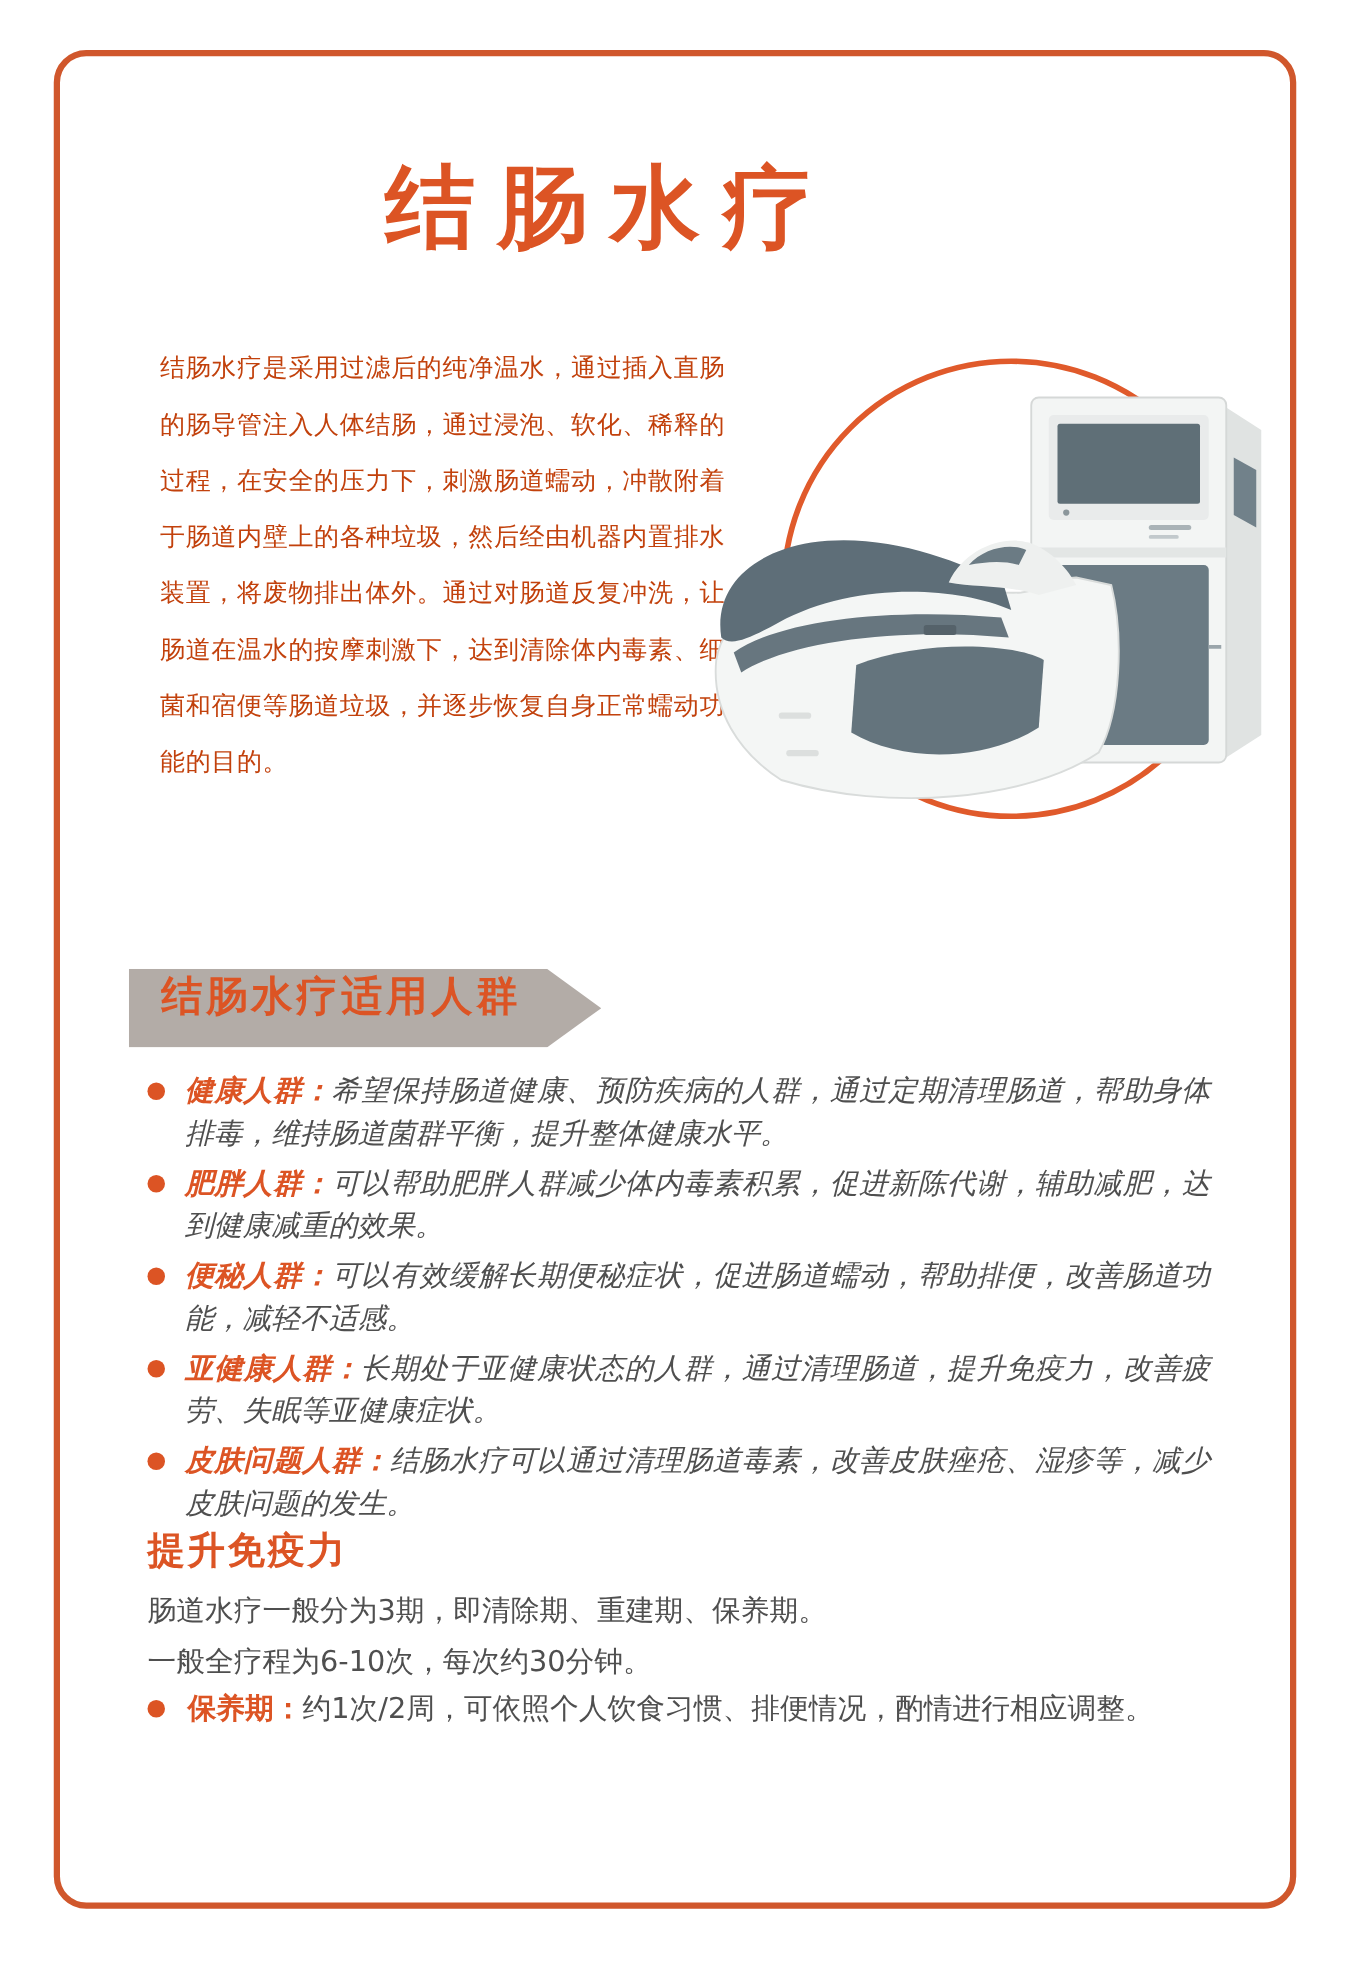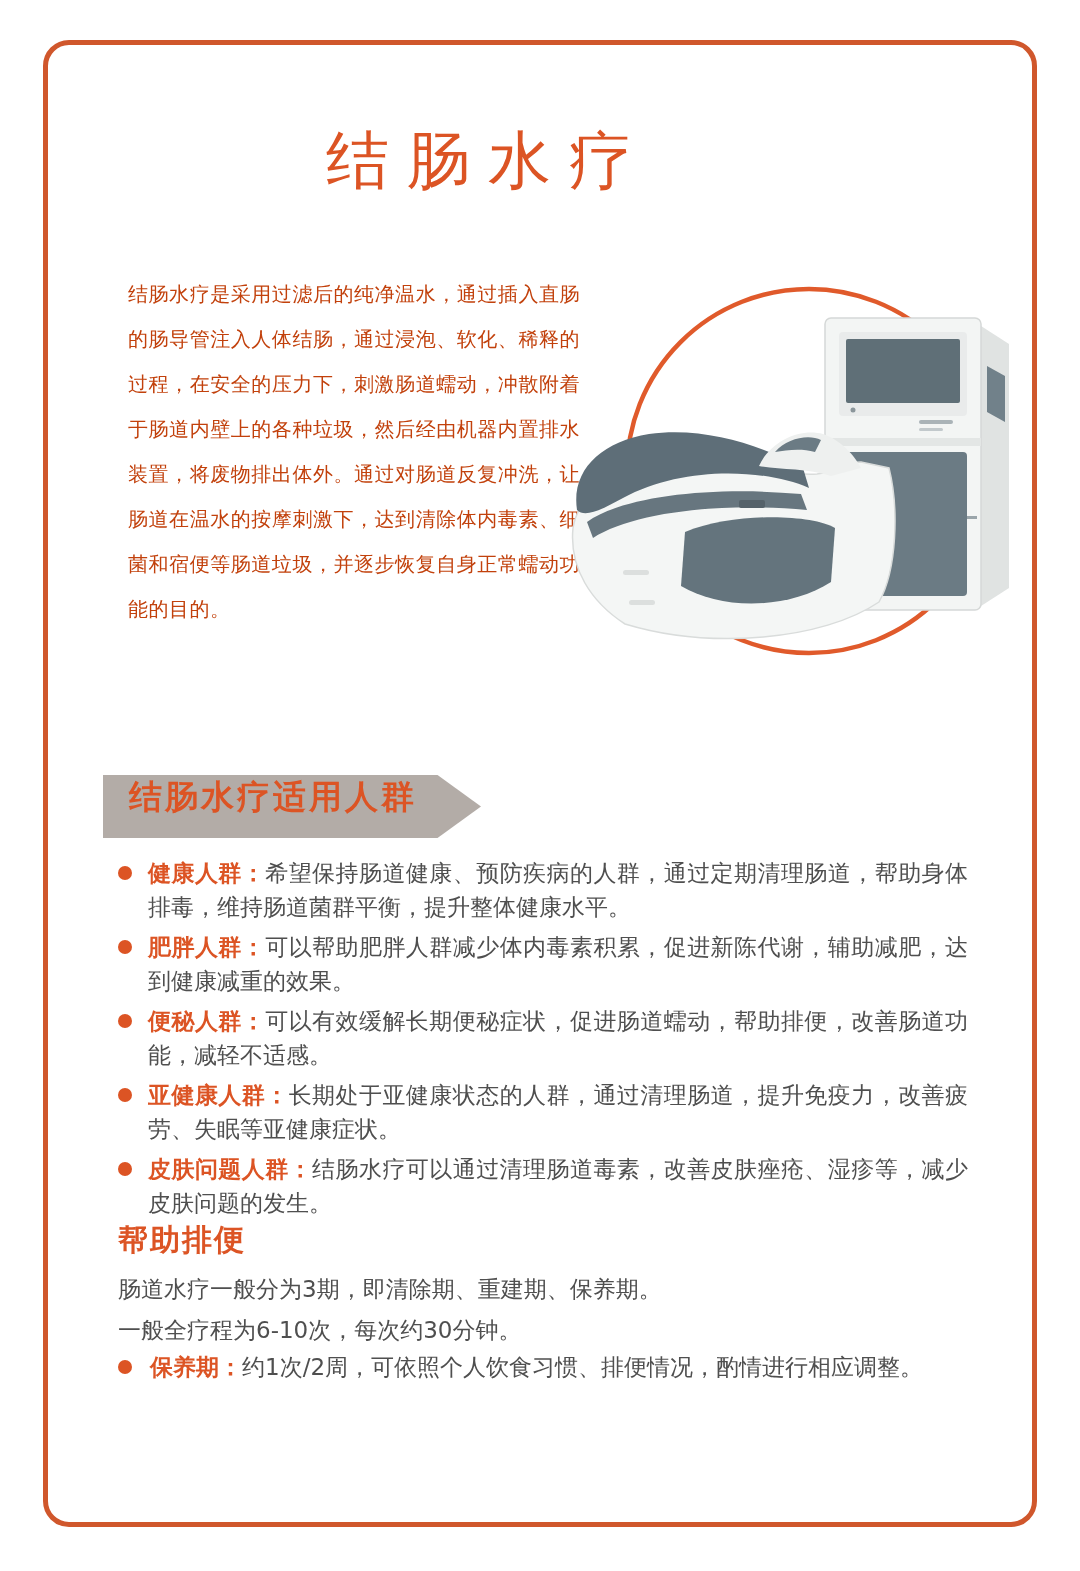--- a/index.html
+++ b/index.html
@@ -18,21 +18,21 @@
     width: 994px; height: 1487px;
     border: 5px solid #d0572c;
     border-radius: 26px;
     background: transparent;
   }
 
   .title {
     position: absolute;
     left: 48px; top: 118px; width: 880px;
     text-align: center;
-    font-size: 63px; font-weight: 400;
+    font-size: 72px; font-weight: 700;
     letter-spacing: 18px;
     color: #dc5424;
   }
 
   .intro {
     position: absolute;
     left: 88px; top: 272px;
     width: 452px;
     font-size: 20px; line-height: 45px;
     color: #c2410c;
@@ -68,20 +68,21 @@
     left: 118px; top: 856px;
     width: 850px;
   }
   .audience-list li {
     position: relative;
     padding-left: 30px;
     font-size: 23px; line-height: 34px;
     color: #4f4f4f;
     margin-bottom: 6px;
     text-align: justify;
+    font-style: italic;
   }
   .dot {
     position: absolute; left: 0; top: 10px;
     width: 14px; height: 14px; border-radius: 50%;
     background: #dc5424;
   }
   .item-label { color: #dc5424; font-weight: 700; }
 
   .course-heading {
     position: absolute;
@@ -173,21 +174,21 @@
     <li>
       <span class="dot"></span>
       <span class="item-label">亚健康人群：</span><span>长期处于亚健康状态的人群，通过清理肠道，提升免疫力，改善疲劳、失眠等亚健康症状。</span>
     </li>
     <li>
       <span class="dot"></span>
       <span class="item-label">皮肤问题人群：</span><span>结肠水疗可以通过清理肠道毒素，改善皮肤痤疮、湿疹等，减少皮肤问题的发生。</span>
     </li>
   </ul>
 
-  <h2 class="course-heading">帮助排便</h2>
+  <h2 class="course-heading">提升免疫力</h2>
 
   <p class="course-line course-intro-1">肠道水疗一般分为3期，即清除期、重建期、保养期。</p>
   <p class="course-line course-intro-2">一般全疗程为6-10次，每次约30分钟。</p>
 
   <ul class="course-list">
     <li>
       <span class="dot"></span>
       <span class="item-label">保养期：</span><span>约1次/2周，可依照个人饮食习惯、排便情况，酌情进行相应调整。</span>
     </li>
   </ul>

